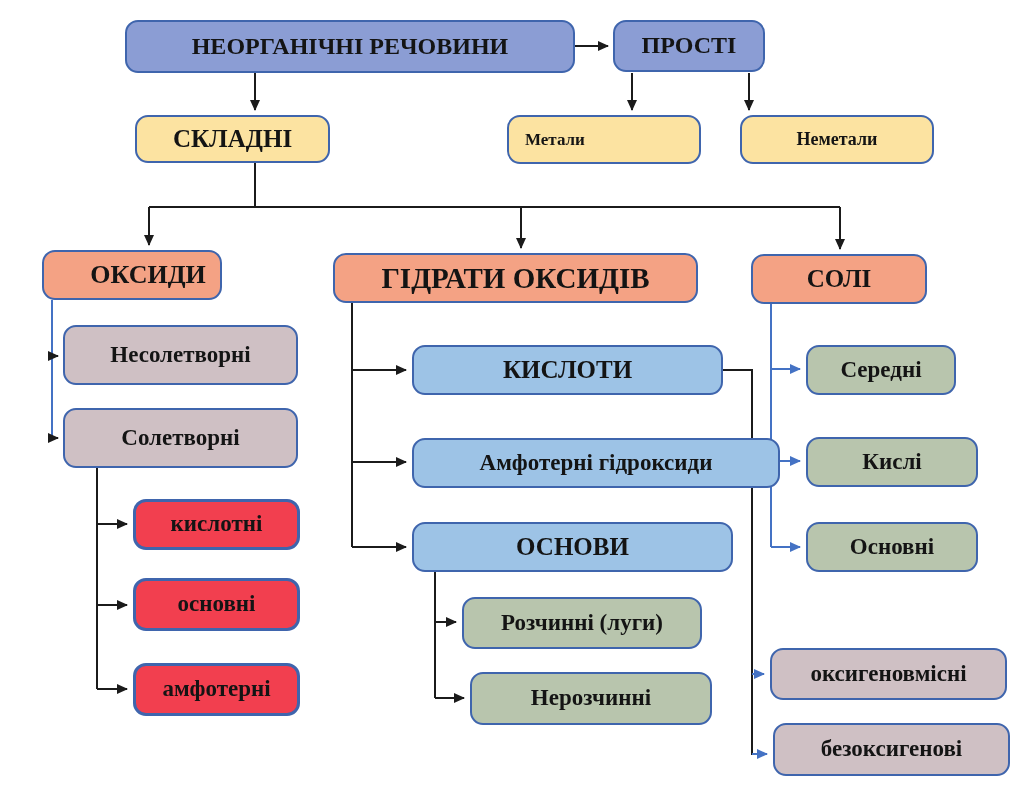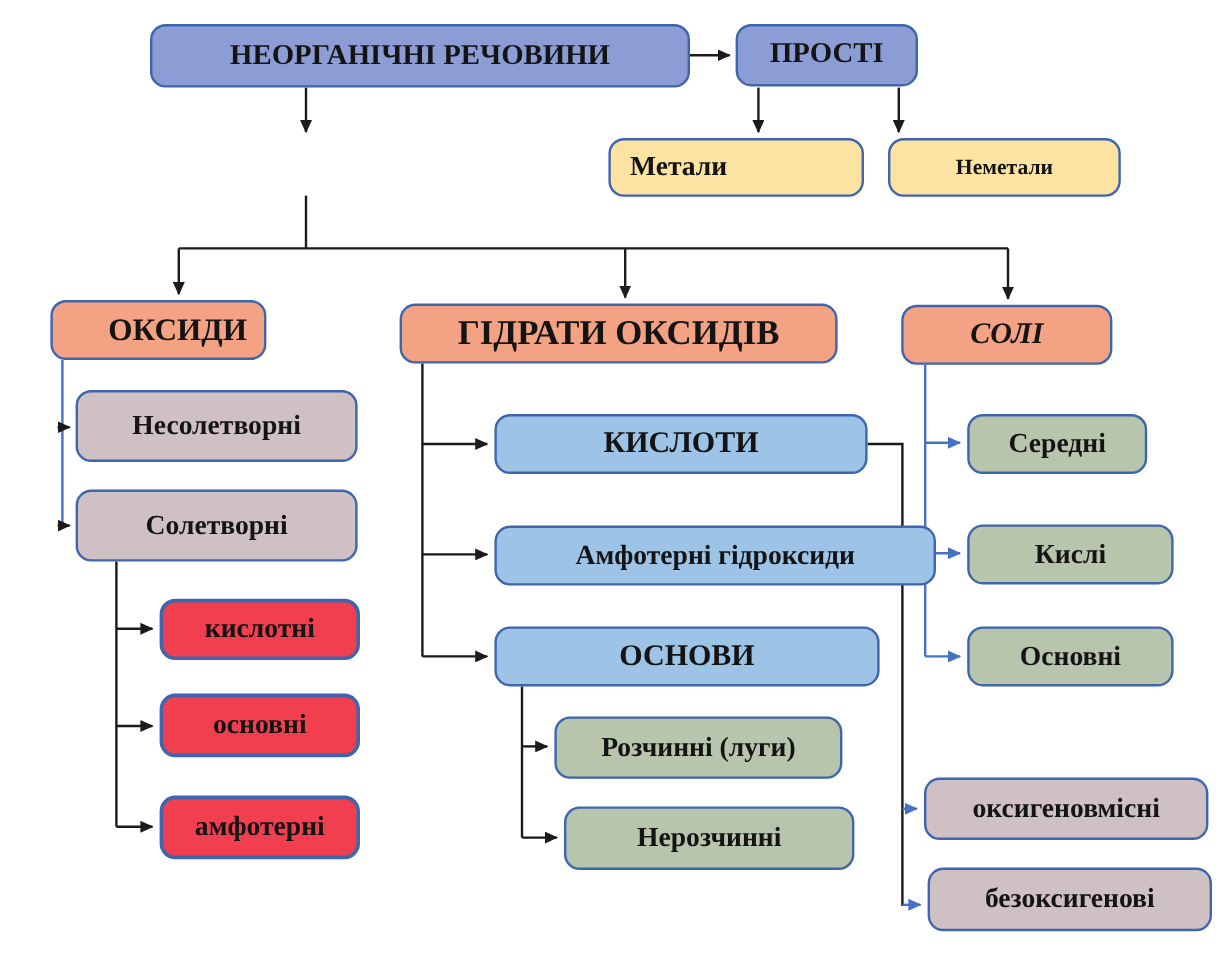--- a/index.html
+++ b/index.html
@@ -27,25 +27,25 @@
   .c-yellow{background:var(--yellow,#fce3a1);}
   .c-salmon{background:var(--salmon,#f4a284);}
   .c-mauve{background:var(--mauve,#cfc0c4);}
   .c-red{background:var(--red,#f23f4f);border-width:3px;}
   .c-lightblue{background:var(--lightblue,#9dc3e6);}
   .c-green{background:var(--green,#b8c5ad);}
 
   .b-inorganic{left:125px;top:20px;width:450px;height:53px;font-size:24px;}
   .b-prosti{left:613px;top:20px;width:152px;height:52px;font-size:24px;}
   .b-skladni{left:135px;top:115px;width:195px;height:48px;font-size:25px;}
-  .b-metaly{left:507px;top:115px;width:213px;height:49px;font-size:23px;justify-content:flex-start;padding-left:16px;}
+  .b-metaly{left:507px;top:115px;width:194px;height:49px;font-size:17px;justify-content:flex-start;padding-left:16px;}
   .b-nemetaly{left:740px;top:115px;width:194px;height:49px;font-size:18px;}
   .b-oksydy{left:42px;top:250px;width:180px;height:50px;font-size:26px;padding-left:32px;}
   .b-hidraty{left:333px;top:253px;width:365px;height:50px;font-size:29px;}
-  .b-soli{left:751px;top:254px;width:176px;height:50px;font-size:25px;font-style:italic;}
+  .b-soli{left:751px;top:254px;width:176px;height:50px;font-size:25px;}
   .b-nesoletvorni{left:63px;top:325px;width:235px;height:60px;font-size:23px;}
   .b-soletvorni{left:63px;top:408px;width:235px;height:60px;font-size:23px;}
   .b-kyslotni{left:133px;top:499px;width:167px;height:51px;font-size:23px;}
   .b-osnovni-oksydy{left:133px;top:578px;width:167px;height:53px;font-size:23px;}
   .b-amfoterni-oksydy{left:133px;top:663px;width:167px;height:53px;font-size:23px;}
   .b-kysloty{left:412px;top:345px;width:311px;height:50px;font-size:25px;}
   .b-amfoterni-hidroksydy{left:412px;top:438px;width:368px;height:50px;font-size:23px;}
   .b-osnovy{left:412px;top:522px;width:321px;height:50px;font-size:25px;}
   .b-rozchynni{left:462px;top:597px;width:240px;height:52px;font-size:23px;}
   .b-nerozchynni{left:470px;top:672px;width:242px;height:53px;font-size:23px;}
@@ -104,20 +104,21 @@
     <path class="lb" d="M752,754 H767" marker-end="url(#ahb)"></path>
 
     <path class="lb" d="M771,304 V547"></path>
     <path class="lb" d="M771,369 H800" marker-end="url(#ahb)"></path>
     <path class="lb" d="M771,461 H800" marker-end="url(#ahb)"></path>
     <path class="lb" d="M771,547 H800" marker-end="url(#ahb)"></path>
   </svg>
 
   <div class="node c-blue b-inorganic">НЕОРГАНІЧНІ РЕЧОВИНИ</div>
   <div class="node c-blue b-prosti">ПРОСТІ</div>
+  <div class="node c-yellow b-skladni">СКЛАДНІ</div>
   <div class="node c-yellow b-metaly">Метали</div>
   <div class="node c-yellow b-nemetaly">Неметали</div>
 
   <div class="node c-salmon b-oksydy">ОКСИДИ</div>
   <div class="node c-salmon b-hidraty">ГІДРАТИ ОКСИДІВ</div>
   <div class="node c-salmon b-soli">СОЛІ</div>
 
   <div class="node c-mauve b-nesoletvorni">Несолетворні</div>
   <div class="node c-mauve b-soletvorni">Солетворні</div>
 

